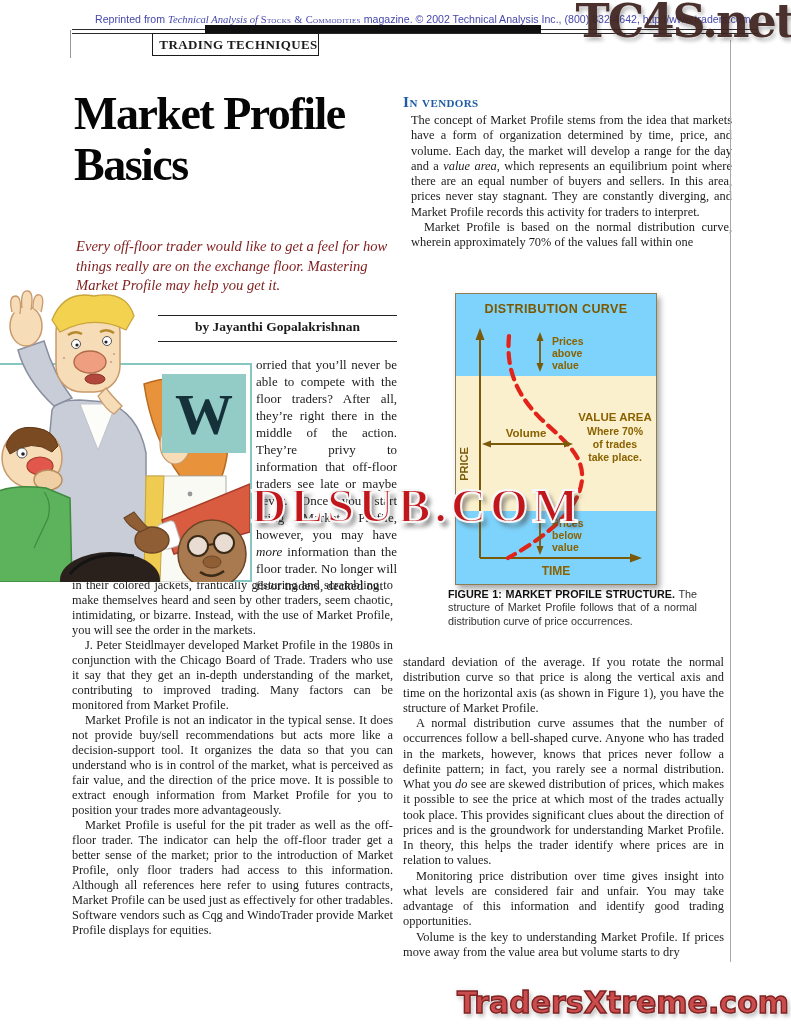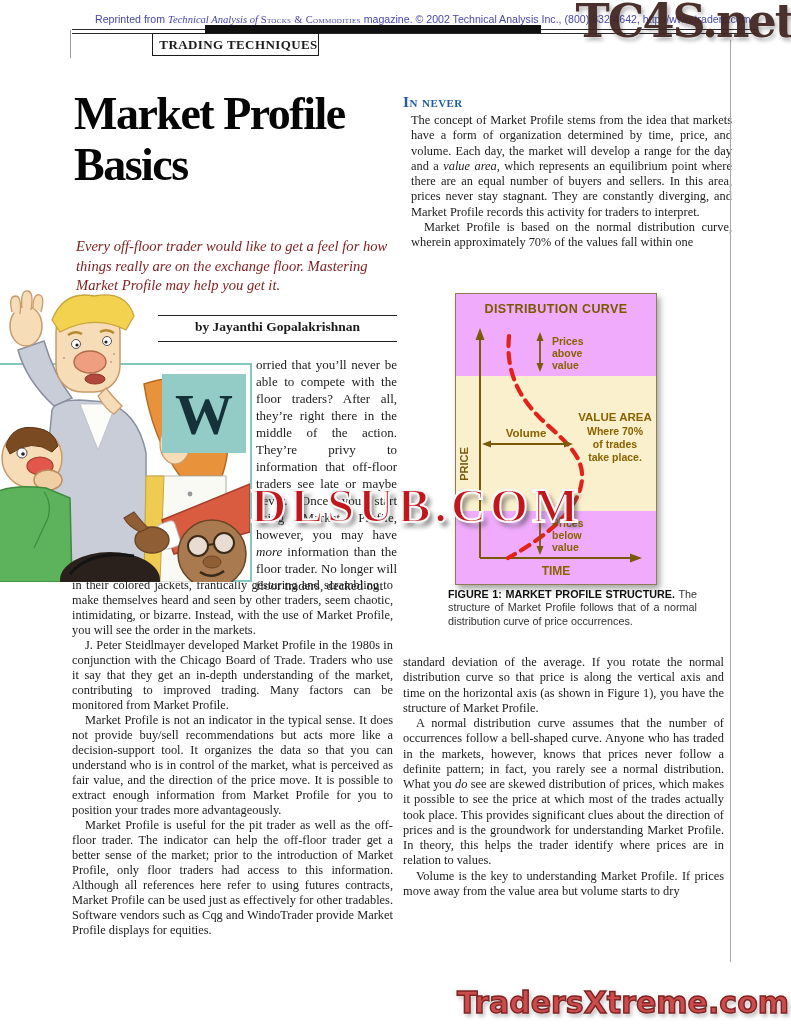--- a/index.html
+++ b/index.html
@@ -51,21 +51,21 @@
            text-shadow:0 0 3px #ffffff,0 0 6px #e8e8e8,2px 3px 4px rgba(0,0,0,.35);}
   
   .rhead{position:absolute;left:403px;top:93px;font-weight:bold;font-size:15.5px;
          font-variant:small-caps;letter-spacing:.4px;color:#1D5CA4;}
   .colR{position:absolute;left:403px;top:113px;width:321px;font-size:12.4px;line-height:15.25px;
         text-align:justify;margin-left:8px;}
   .colR2{position:absolute;left:403px;top:655px;width:321px;font-size:12.4px;line-height:15.25px;
          text-align:justify;}
   .vrule{position:absolute;left:730px;top:40px;width:1px;height:922px;background:#a8a8a8;}
   
-  .fig{position:absolute;left:455px;top:293px;width:200px;height:290px;background:#f0abfc;
+  .fig{position:absolute;left:455px;top:293px;width:200px;height:290px;background:#7dd3fc;
        border:1px solid #8d7c55;box-shadow:3px 4px 6px rgba(0,0,0,.35);}
   .fig .band{position:absolute;left:0;top:82px;width:100%;height:135px;background:#FBF0CE;}
   .fig .ftitle{position:absolute;left:0;top:8px;width:100%;text-align:center;font-weight:bold;
                font-family:"Liberation Sans",sans-serif;font-size:12.5px;letter-spacing:.4px;
                color:#7B5800;}
   .fig svg{position:absolute;left:0;top:0;}
   .caption{position:absolute;left:448px;top:588px;width:249px;
            font-family:"Liberation Sans",sans-serif;font-size:10.8px;line-height:13.4px;
            color:#333;text-align:justify;}
   .caption b{color:#101010;}
@@ -156,21 +156,21 @@
 
   <div class="dlsub">DLSUB.COM</div>
 
   <div class="colL">
     <p>in their colored jackets, frantically gesturing and scrambling to make themselves heard and seen by other traders, seem chaotic, intimidating, or bizarre. Instead, with the use of Market Profile, you will see the order in the markets.</p>
     <p class="ind">J. Peter Steidlmayer developed Market Profile in the 1980s in conjunction with the Chicago Board of Trade. Traders who use it say that they get an in-depth understanding of the market, contributing to improved trading. Many factors can be monitored from Market Profile.</p>
     <p class="ind">Market Profile is not an indicator in the typical sense. It does not provide buy/sell recommendations but acts more like a decision-support tool. It organizes the data so that you can understand who is in control of the market, what is perceived as fair value, and the direction of the price move. It is possible to extract enough information from Market Profile for you to position your trades more advantageously.</p>
     <p class="ind">Market Profile is useful for the pit trader as well as the off-floor trader. The indicator can help the off-floor trader get a better sense of the market; prior to the introduction of Market Profile, only floor traders had access to this information. Although all references here refer to using futures contracts, Market Profile can be used just as effectively for other tradables. Software vendors such as Cqg and WindoTrader provide Market Profile displays for equities.</p>
   </div>
 
-  <div class="rhead">In never</div>
+  <div class="rhead">In vendors</div>
   <div class="colR">
     <p>The concept of Market Profile stems from the idea that markets have a form of organization determined by time, price, and volume. Each day, the market will develop a range for the day and a <i>value area</i>, which represents an equilibrium point where there are an equal number of buyers and sellers. In this area, prices never stay stagnant. They are constantly diverging, and Market Profile records this activity for traders to interpret.</p>
     <p class="ind">Market Profile is based on the normal distribution curve, wherein approximately 70% of the values fall within one</p>
   </div>
 
   <div class="fig">
     <div class="band"></div>
     <div class="ftitle">DISTRIBUTION CURVE</div>
     <svg width="200" height="290" viewBox="0 0 200 290">
 
@@ -211,20 +211,21 @@
         <text x="96" y="245">below</text>
         <text x="96" y="257">value</text>
       </g>
     </svg>
   </div>
   <div class="caption"><b>FIGURE 1: MARKET PROFILE STRUCTURE.</b><span> The structure of Market Profile follows that of a normal distribution curve of price occurrences.</span></div>
 
   <div class="colR2">
     <p>standard deviation of the average. If you rotate the normal distribution curve so that price is along the vertical axis and time on the horizontal axis (as shown in Figure 1), you have the structure of Market Profile.</p>
     <p class="ind">A normal distribution curve assumes that the number of occurrences follow a bell-shaped curve. Anyone who has traded in the markets, however, knows that prices never follow a definite pattern; in fact, you rarely see a normal distribution. What you <i>do</i> see are skewed distribution of prices, which makes it possible to see the price at which most of the trades actually took place. This provides significant clues about the direction of prices and is the groundwork for understanding Market Profile. In theory, this helps the trader identify where prices are in relation to values.</p>
+    <p class="ind">Monitoring price distribution over time gives insight into what levels are considered fair and unfair. You may take advantage of this information and identify good trading opportunities.</p>
     <p class="ind">Volume is the key to understanding Market Profile. If prices move away from the value area but volume starts to dry</p>
   </div>
 
   <div class="vrule"></div>
 
   <div class="txtreme">TradersXtreme.com</div>
 
 </div>
 
 </body></html>

